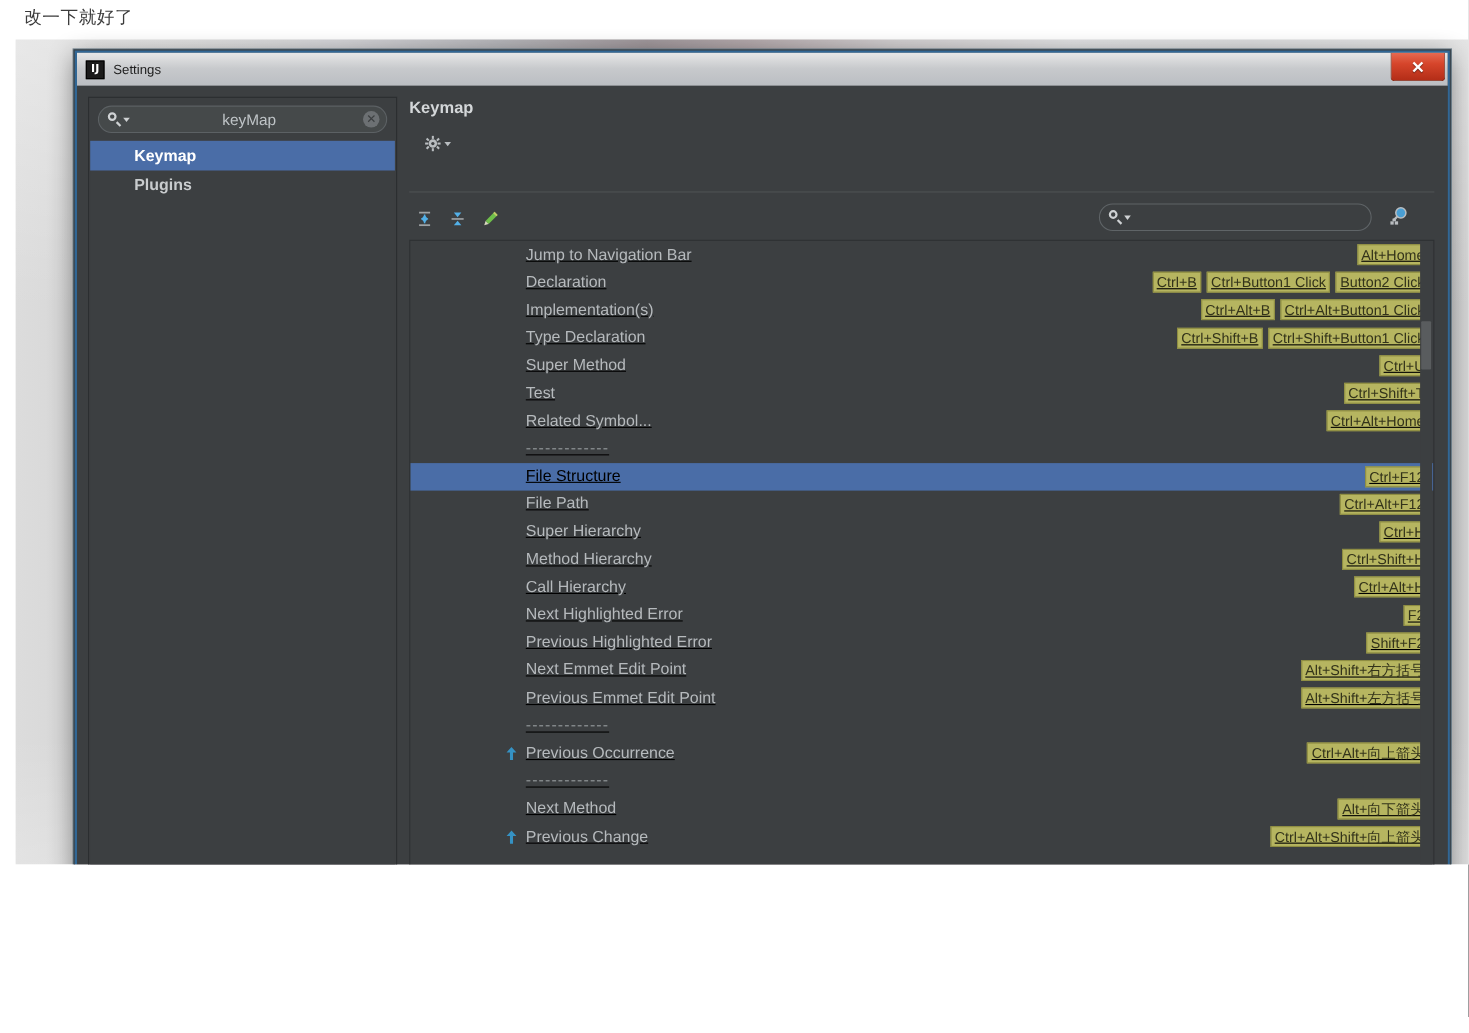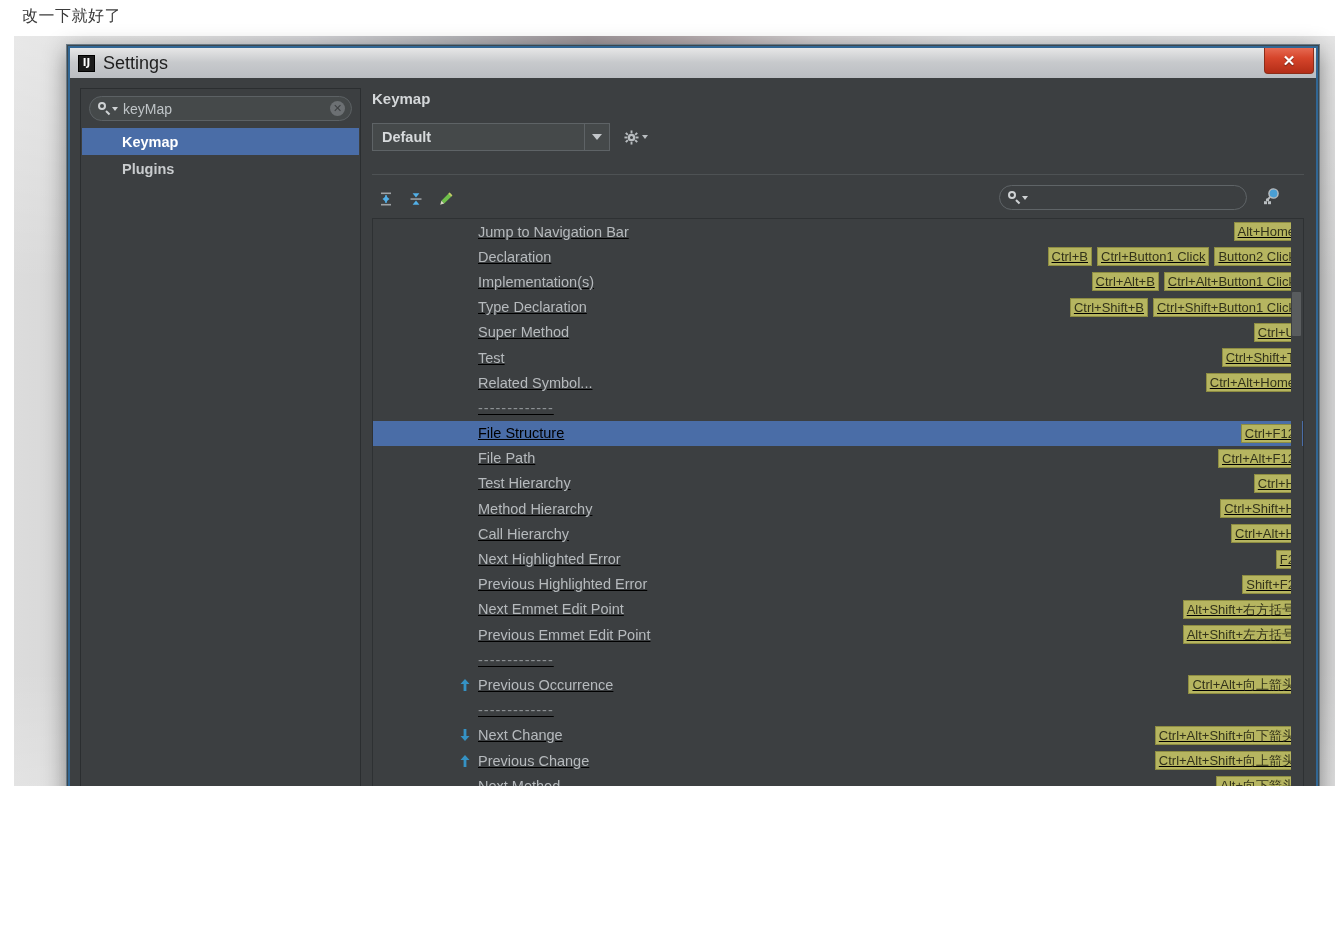--- a/index.html
+++ b/index.html
@@ -90,21 +90,21 @@
     color: #fff;
     font-size: 10px;
     font-weight: bold;
     font-family: "DejaVu Sans", sans-serif;
     line-height: 1;
     box-sizing: border-box;
     flex: 0 0 auto;
   }
   .title-text {
     margin-left: 8px;
-    font-size: 18px;
+    font-size: 12px;
     color: #1e1e1e;
     font-family: "Liberation Sans", sans-serif;
     text-align: right;
   }
   .close-btn {
     position: absolute;
     right: 2px;
     top: 0px;
     width: 50px;
     height: 26px;
@@ -125,20 +125,21 @@
 
   
   .dialog-body {
     position: absolute;
     left: 2px;
     top: 32px;
     width: calc(100% - 4px);
     height: calc(100% - 34px);
     background: #3c3f41;
     box-sizing: border-box;
+    text-align: center;
   }
 
   
   .sidebar {
     position: absolute;
     left: 10px;
     top: 10px;
     width: 281px;
     height: 756px;
     background: #3c3f41;
@@ -535,26 +536,20 @@
           <div class="tree-item">
             <span>Plugins</span>
           </div>
         </div>
       </div>
 
       <div class="right-panel">
         <div class="panel-title">Keymap</div>
 
         <div class="keymap-row">
-          <div class="combo">
-            <span class="combo-label">Default</span>
-            <span class="combo-arrow">
-                <i></i>
-              </span>
-          </div>
           <div class="gear-btn">
             <svg width="15" height="15" viewBox="0 0 16 16">
               <g fill="#b9bdc0">
                 <rect x="7" y="0.5" width="2" height="3"></rect>
                 <rect x="7" y="12.5" width="2" height="3"></rect>
                 <rect x="0.5" y="7" width="3" height="2"></rect>
                 <rect x="12.5" y="7" width="3" height="2"></rect>
                 <rect x="2" y="2.6" width="2" height="3" transform="rotate(-45 3 4.1)"></rect>
                 <rect x="12" y="10.4" width="2" height="3" transform="rotate(-45 13 11.9)"></rect>
                 <rect x="12" y="2.6" width="2" height="3" transform="rotate(45 13 4.1)"></rect>
@@ -662,21 +657,21 @@
                   <span class="sc">Ctrl+F12</span>
                 </span>
               </div>
               <div class="row">
                 <span class="row-label">File Path</span>
                 <span class="row-shortcuts">
                   <span class="sc">Ctrl+Alt+F12</span>
                 </span>
               </div>
               <div class="row">
-                <span class="row-label">Test Hierarchy</span>
+                <span class="row-label">Super Hierarchy</span>
                 <span class="row-shortcuts">
                   <span class="sc">Ctrl+H</span>
                 </span>
               </div>
               <div class="row">
                 <span class="row-label">Method Hierarchy</span>
                 <span class="row-shortcuts">
                   <span class="sc">Ctrl+Shift+H</span>
                 </span>
               </div>
@@ -719,41 +714,32 @@
                 </svg>
                 <span class="row-label">Previous Occurrence</span>
                 <span class="row-shortcuts">
                   <span class="sc">Ctrl+Alt+向上箭头</span>
                 </span>
               </div>
               <div class="row">
                 <span class="row-sep">-------------</span>
               </div>
               <div class="row">
-                <svg class="row-icon" viewBox="0 0 12 14">
-                  <polygon points="6,13 10.5,8 7.4,8 7.4,1 4.6,1 4.6,8 1.5,8" fill="#3592c4"></polygon>
-                </svg>
-                <span class="row-label">Next Change</span>
-                <span class="row-shortcuts">
-                  <span class="sc">Ctrl+Alt+Shift+向下箭头</span>
+                <span class="row-label">Next Method</span>
+                <span class="row-shortcuts">
+                  <span class="sc">Alt+向下箭头</span>
                 </span>
               </div>
               <div class="row">
                 <svg class="row-icon" viewBox="0 0 12 14">
                   <polygon points="6,1 10.5,6 7.4,6 7.4,13 4.6,13 4.6,6 1.5,6" fill="#3592c4"></polygon>
                 </svg>
                 <span class="row-label">Previous Change</span>
                 <span class="row-shortcuts">
                   <span class="sc">Ctrl+Alt+Shift+向上箭头</span>
-                </span>
-              </div>
-              <div class="row">
-                <span class="row-label">Next Method</span>
-                <span class="row-shortcuts">
-                  <span class="sc">Alt+向下箭头</span>
                 </span>
               </div>
             </div>
           <div class="scroll-track">
             <div class="scroll-thumb"></div>
           </div>
         </div>
       </div>
 
       <div class="footer">

